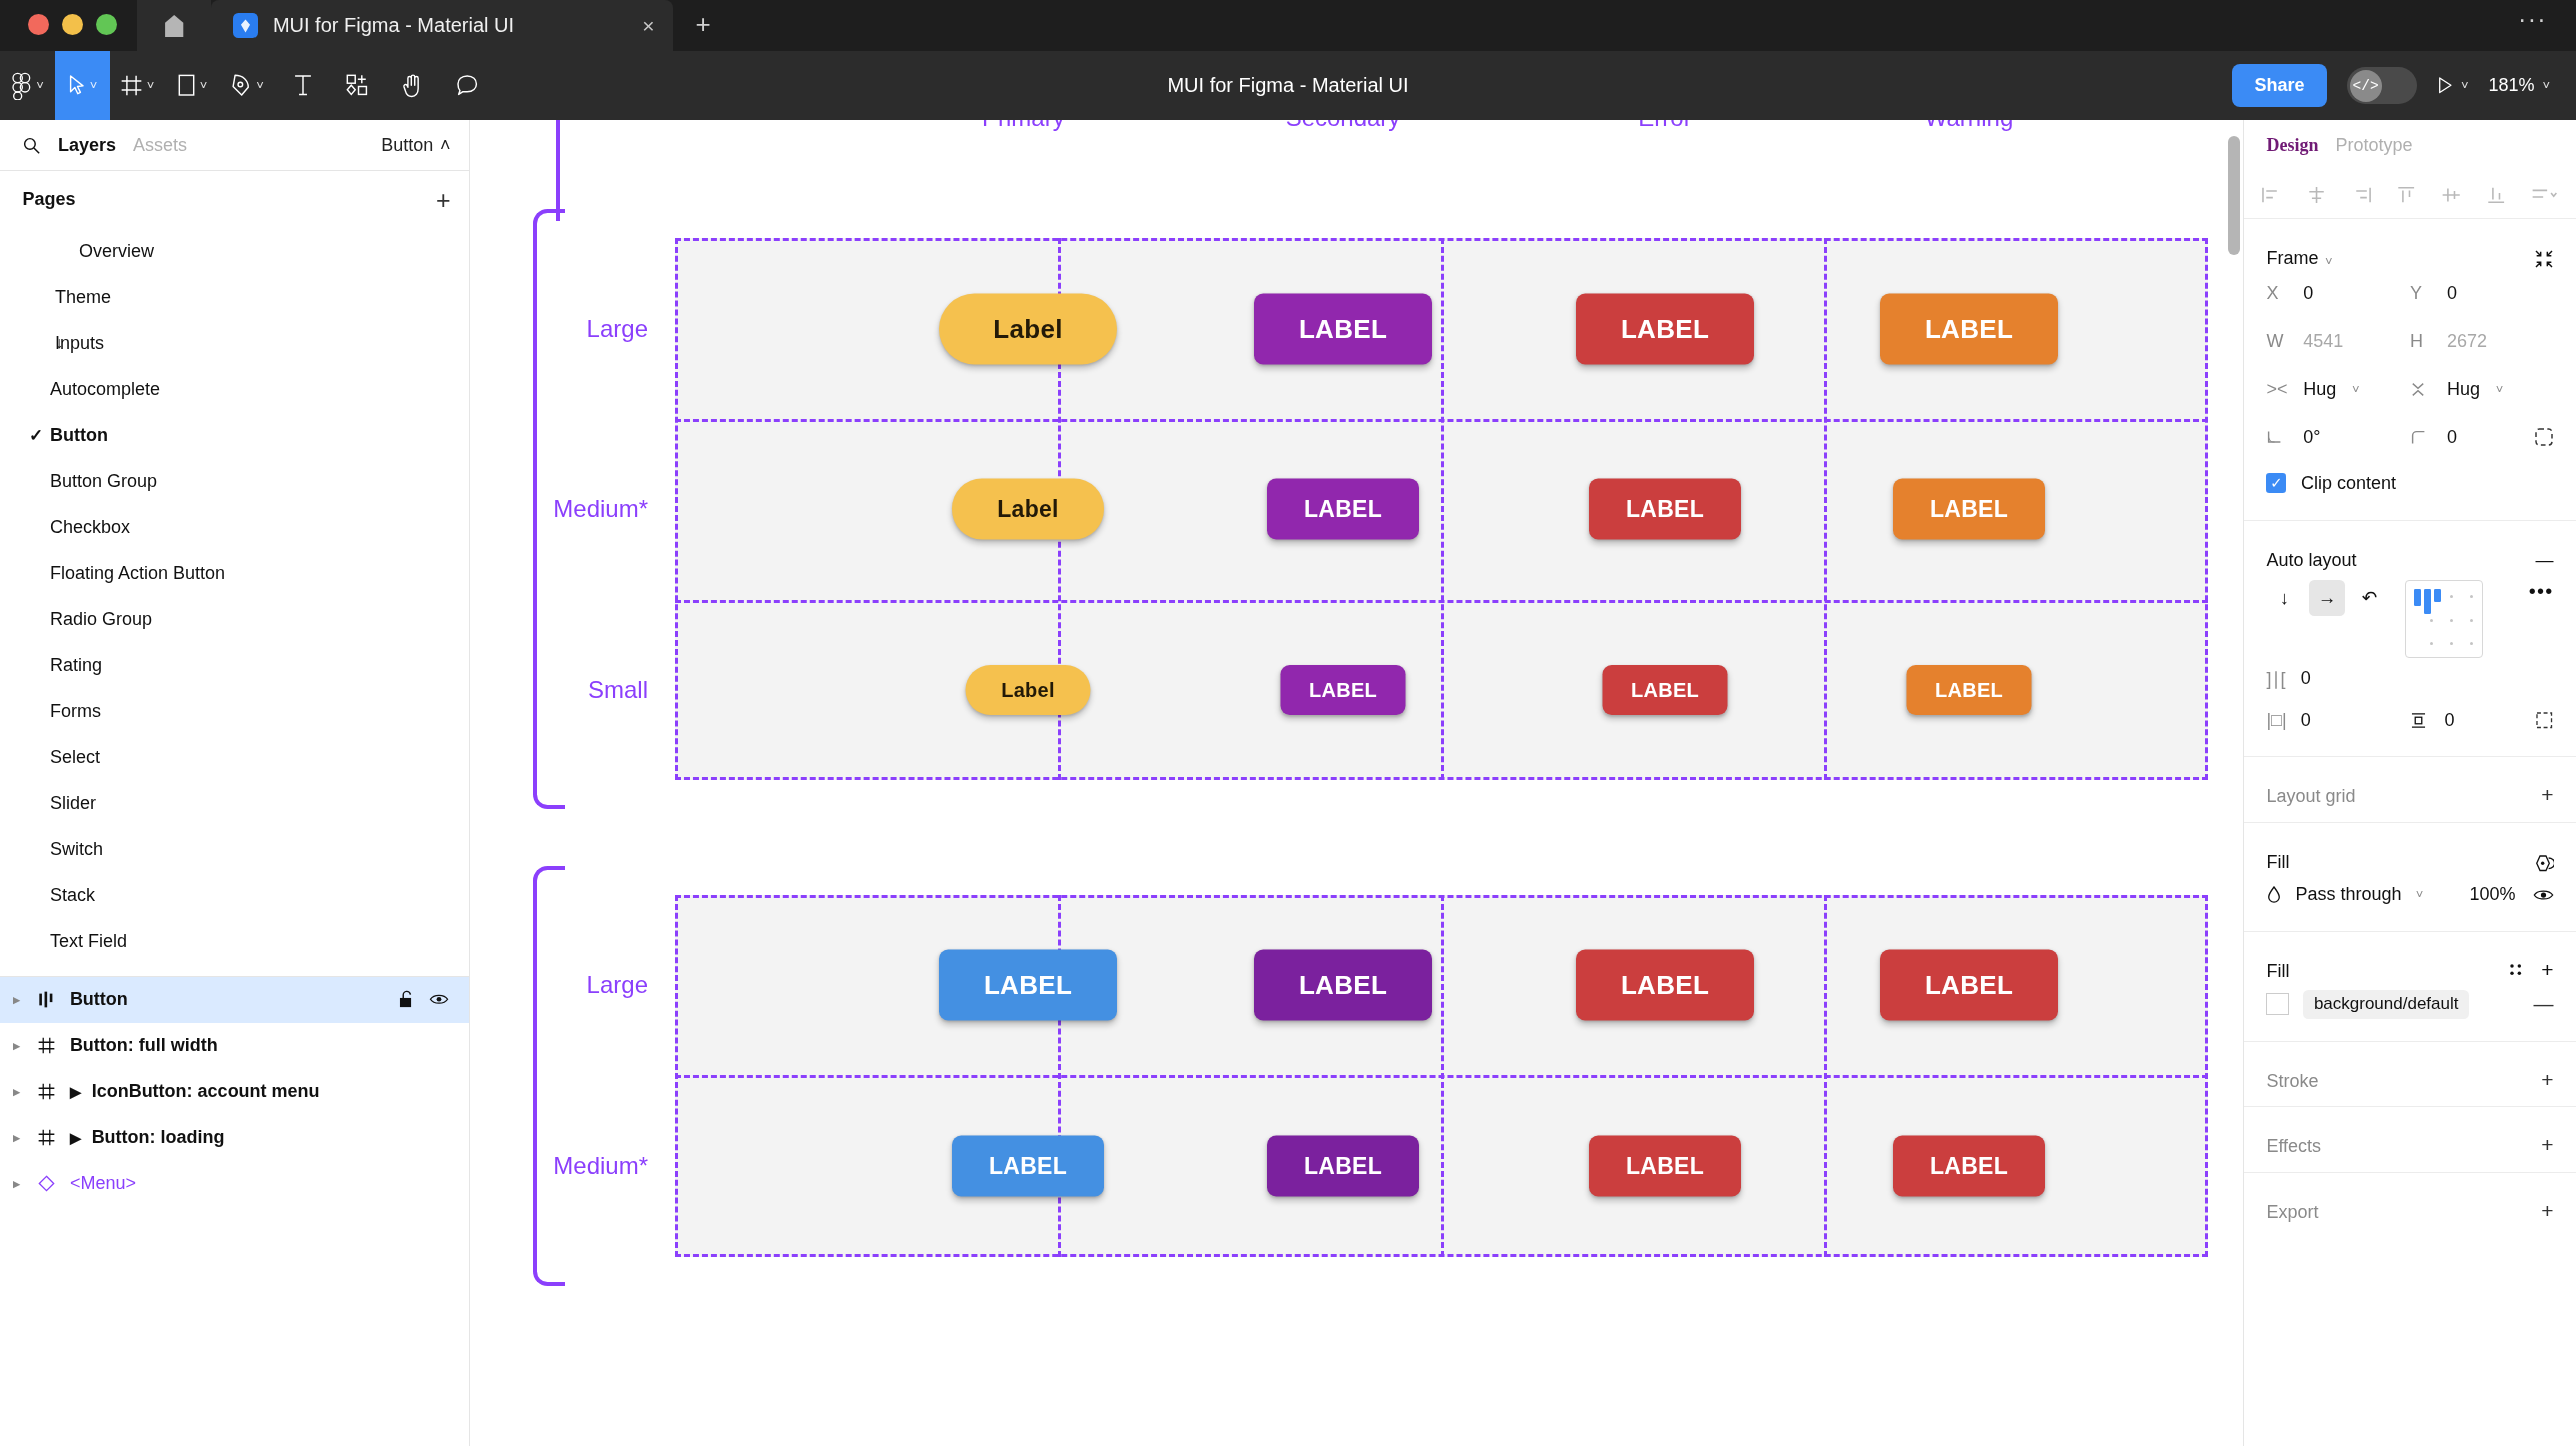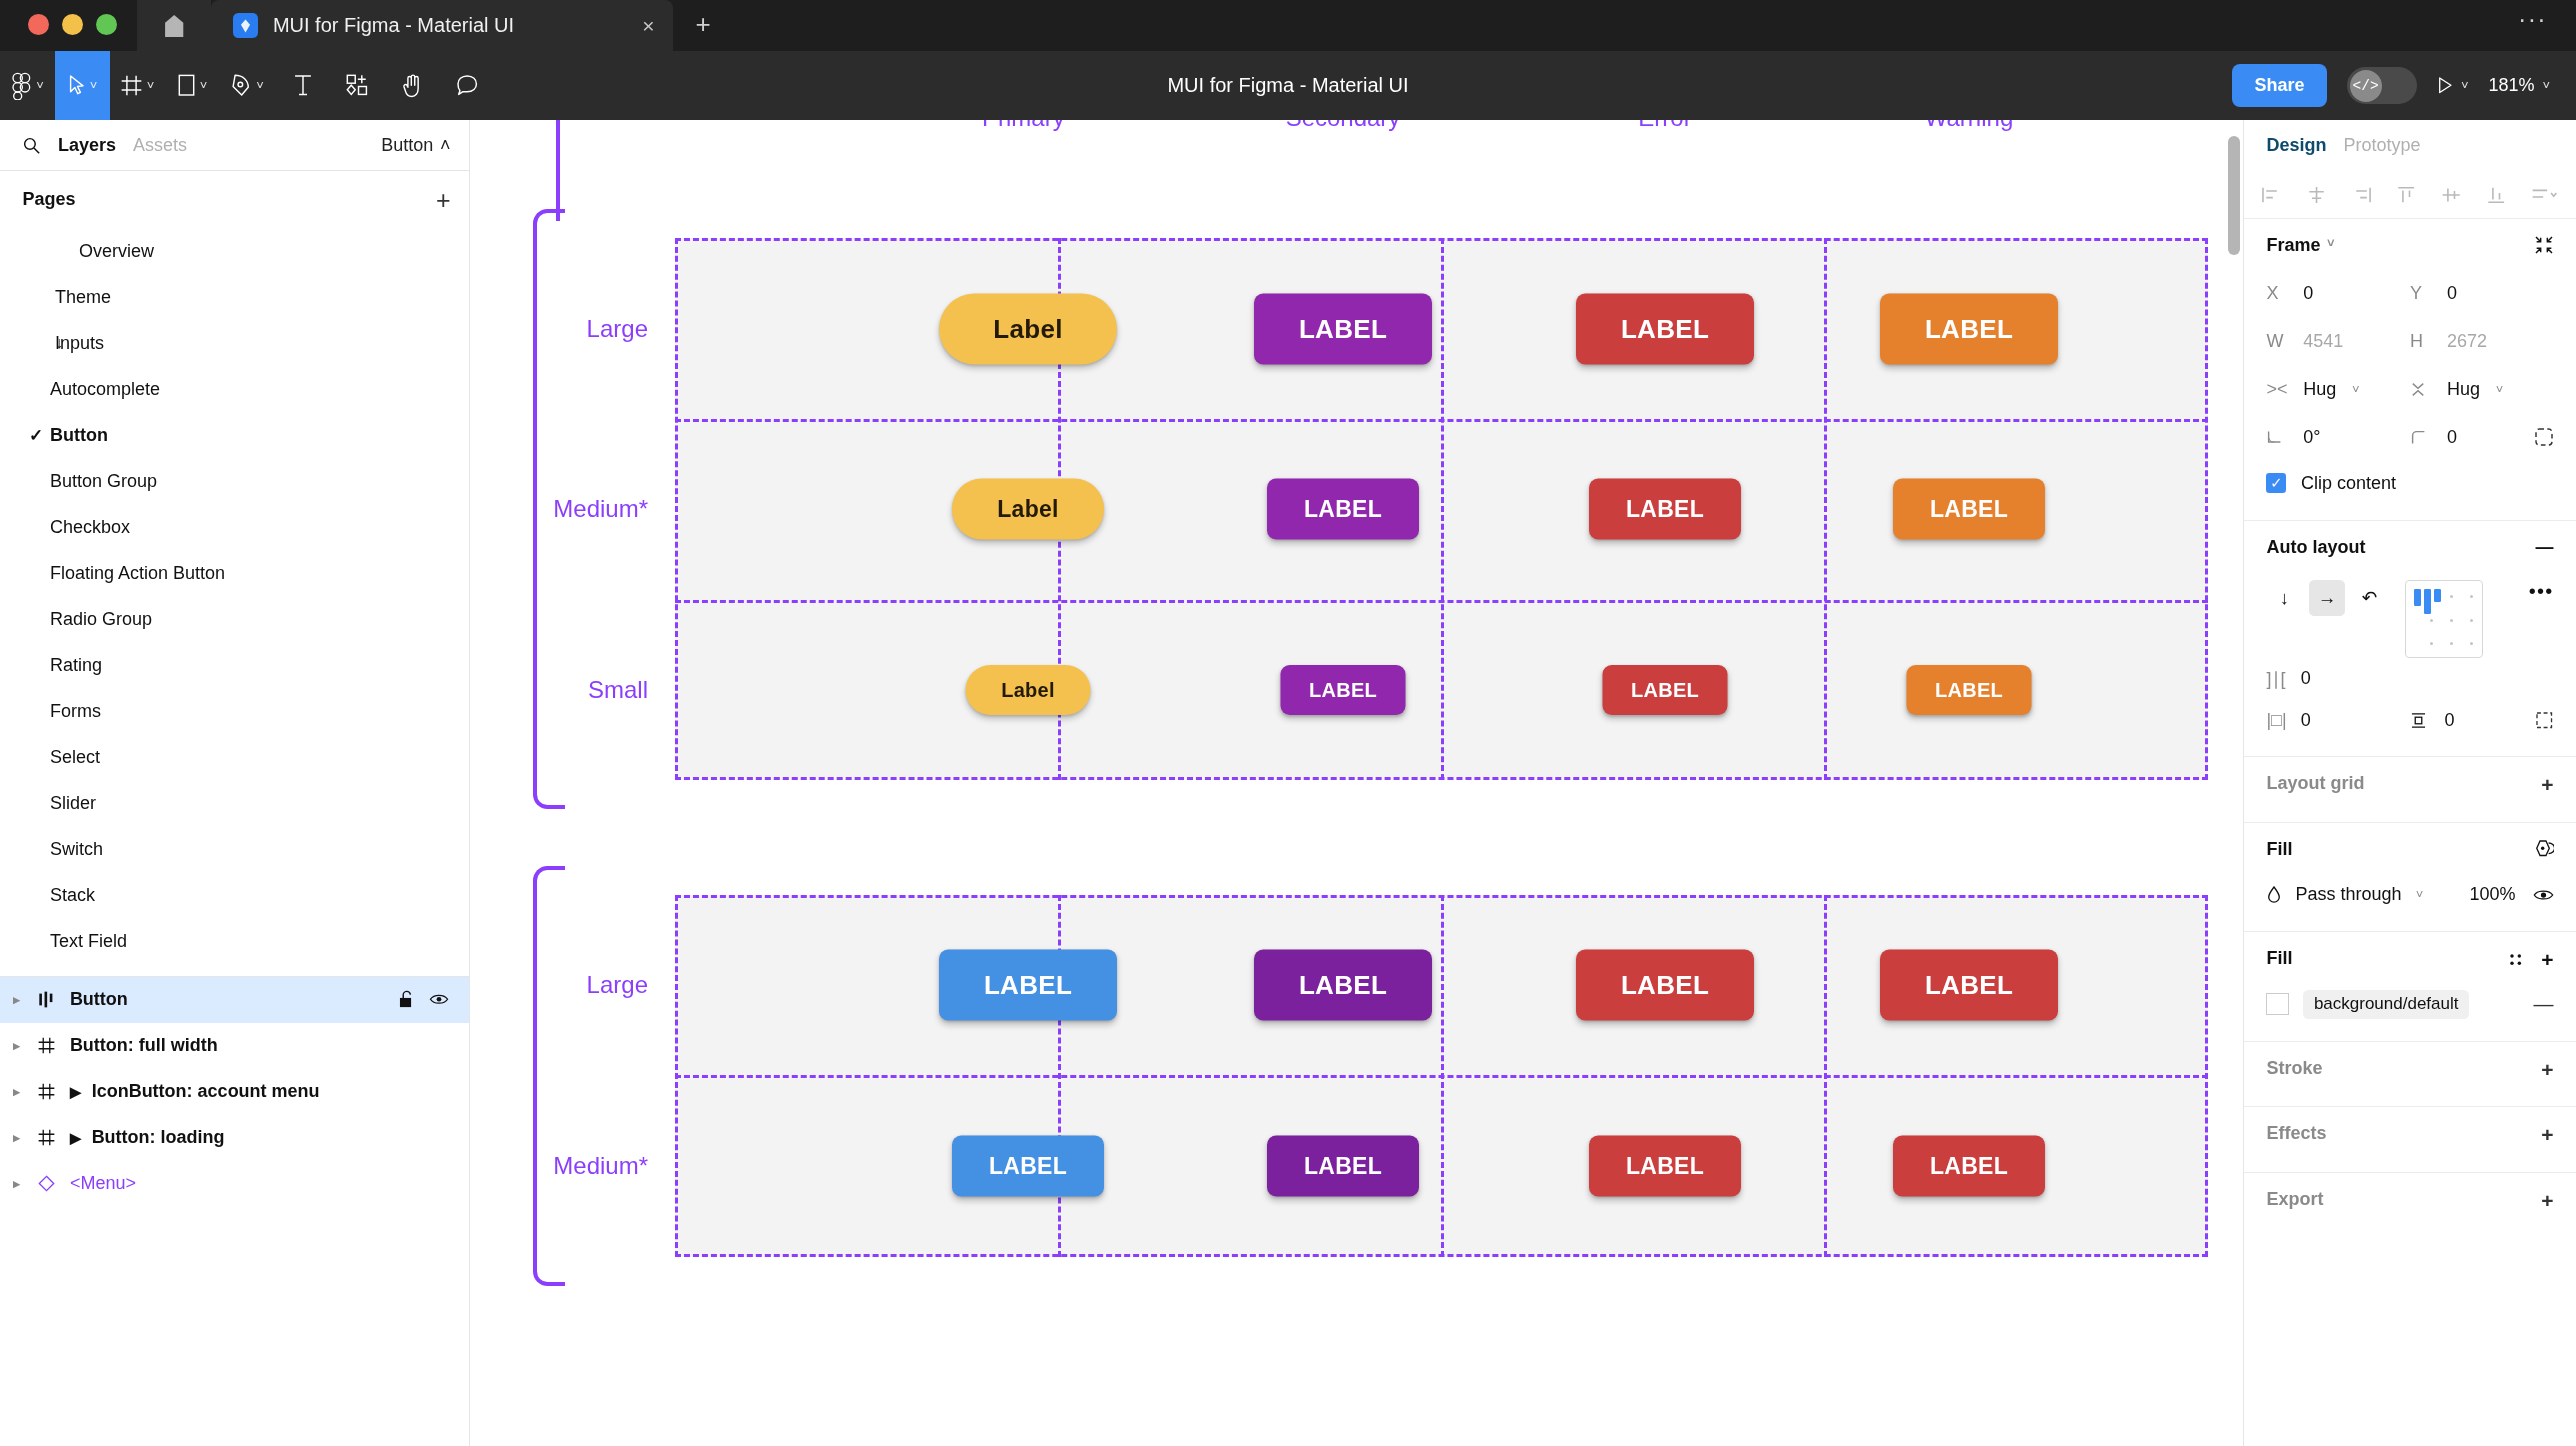--- a/index.html
+++ b/index.html
@@ -158,28 +158,28 @@
 
   
   .rpanel {
     position: absolute; top: 120px; left: 2243px; width: 333px; height: 1326px;
     background: #ffffff; border-left: 0.7px solid #e5e5e5; overflow: hidden;
   }
   .rp-tabs {
     height: 51px; display: flex; align-items: center; gap: 17px; padding: 0 22.4px;
   }
   .rp-tab { font-size: 18px; color: #b0b0b0; }
-  .rp-tab.active { color: #0c4a6e; font-weight: bold; }
+  .rp-tab.active { color: #701a75; font-weight: bold; font-family: Liberation Serif, serif; }
   .align-row {
     height: 48px; display: flex; align-items: center; justify-content: space-between;
     padding: 0 17px; border-bottom: 0.7px solid #ececec;
   }
   .sec { padding: 16px 22.4px 14.5px 22.4px; border-bottom: 0.7px solid #ececec; }
   .sec-head {
-    display: flex; align-items: flex-start; font-size: 18px; font-weight: bold; color: #111;
+    display: flex; align-items: flex-end; font-size: 18px; font-weight: normal; color: #111;
     height: 34px;
   }
   .sec-head.muted { color: #8a8a8a; }
   .sec-head .sp { margin-left: auto; display: flex; align-items: center; gap: 17px; }
   .prow { display: flex; align-items: center; height: 48px; gap: 0; }
   .pcell { width: 50%; display: flex; align-items: center; gap: 14.5px; }
   .plabel { font-size: 18px; color: #8a8a8a; width: 22.4px; flex: none; }
   .pval { font-size: 18px; color: #111; }
   .pval.dim { color: #a8a8a8; }
   .chk-row { display: flex; align-items: center; gap: 14.5px; height: 44px; }

